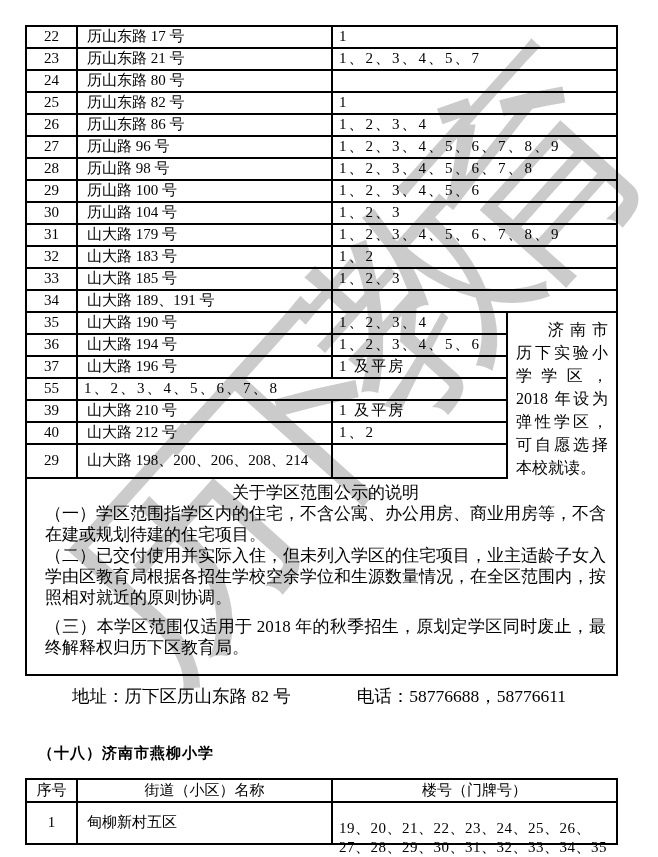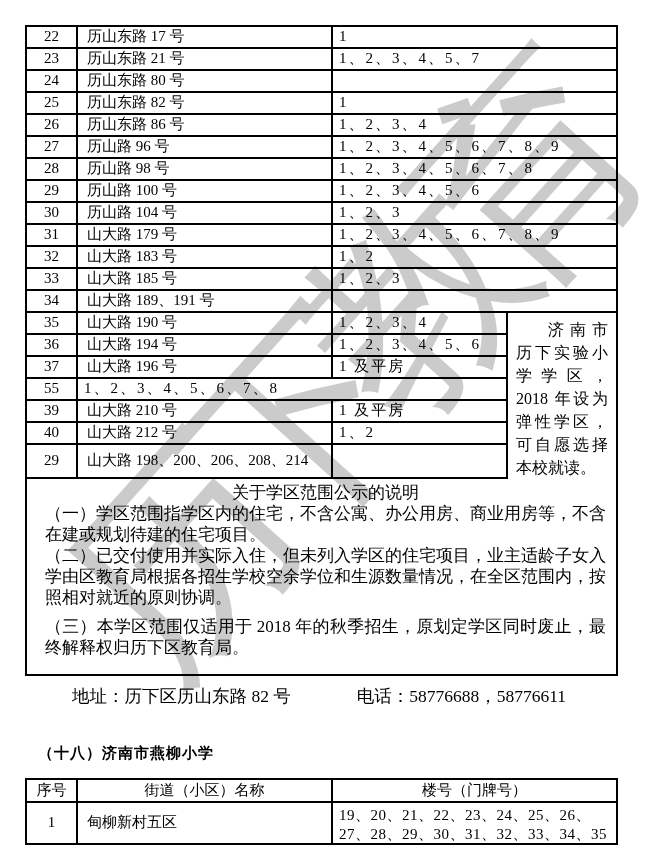--- a/index.html
+++ b/index.html
@@ -56,21 +56,21 @@
     position:absolute;left:25px;top:778px;width:593px;box-sizing:border-box;
     border:2px solid #000;z-index:1;
   }
   .bhead{display:flex;height:23px;box-sizing:border-box;border-bottom:2px solid #000;font-size:15px;}
   .bhead .cno{line-height:20px;}
   .bhead .hname{width:255px;border-right:2px solid #000;text-align:center;font-size:15px;line-height:20px;box-sizing:border-box;}
   .bhead .hval{flex:1;text-align:center;font-size:15px;line-height:20px;}
   .bdata{display:flex;height:40px;box-sizing:border-box;}
   .bdata .cno{line-height:38px;}
   .bdata .cname{line-height:38px;}
-  .bdata .bval{flex:1;box-sizing:border-box;padding:3px 3px 0 6px;font-size:15px;line-height:19px;letter-spacing:.5px;white-space:normal;}
+  .bdata .bval{flex:1;box-sizing:border-box;padding:16px 3px 0 6px;font-size:15px;line-height:19px;letter-spacing:.5px;white-space:normal;}
 </style>
 </head>
 <body>
 
 <div class="page">
 
   <div class="watermark">历下教育</div>
 
   <div class="mtable">
     <div class="mrows">

